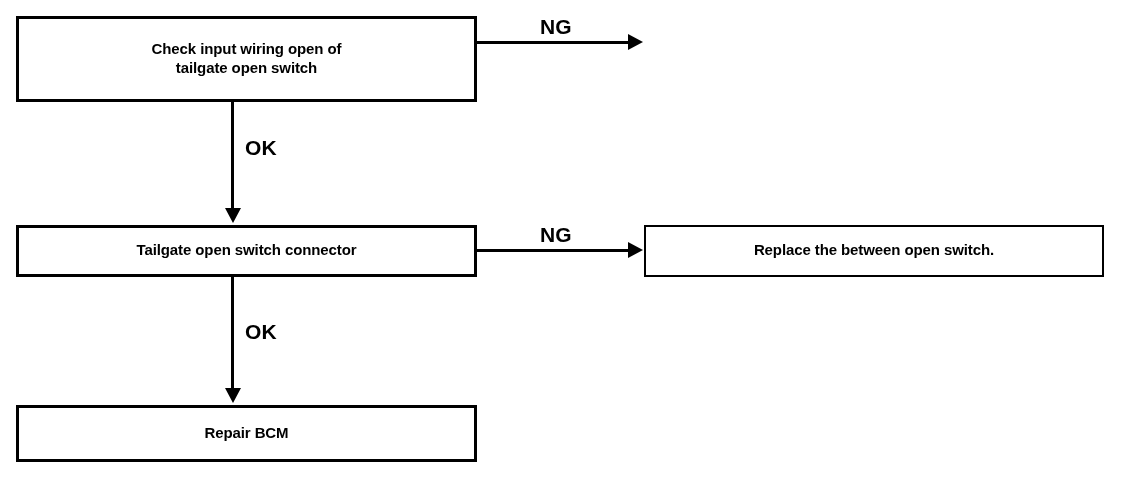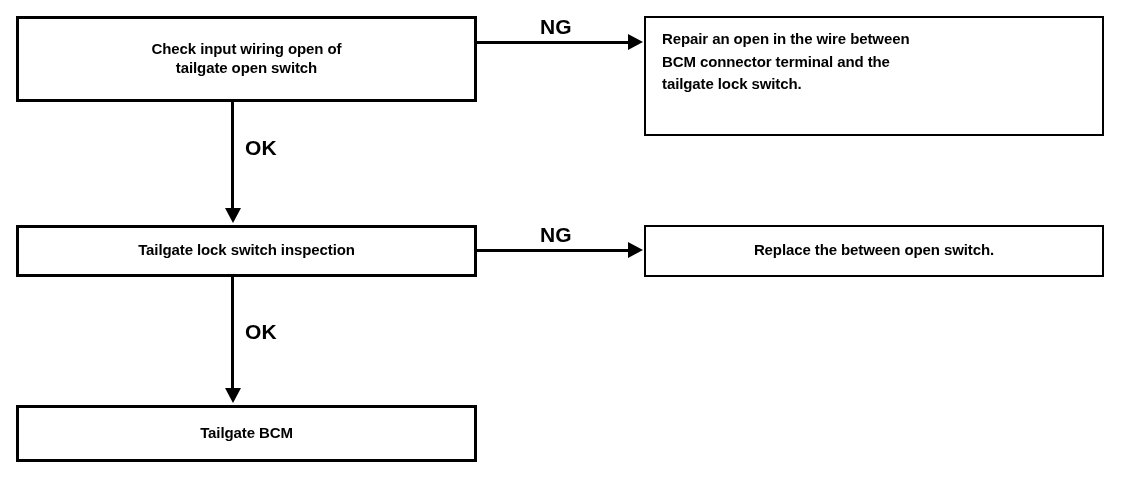--- a/index.html
+++ b/index.html
@@ -93,43 +93,38 @@
 
   <div class="node mid-text" style="left:16px; top:16px; width:461px; height:86px;">
     <span class="node-text">Check input wiring open of
 tailgate open switch</span>
   </div>
 
   <div class="h-line" style="left:477px; top:41px; width:153px;"></div>
   <div class="arrow-right" style="left:628px; top:34px;"></div>
   <span class="edge-label" style="left:540px; top:15px;">NG</span>
 
-  <div class="node thin left-text" style="left:644px; top:16px; width:460px; height:120px;">
-    <span class="node-text">Repair an open in the wire between
-BCM connector terminal and the
-tailgate lock switch.</span>
-  </div>
 
   <div class="v-line" style="left:231px; top:102px; width:3px; height:108px;"></div>
   <div class="arrow-down" style="left:225px; top:208px;"></div>
   <span class="edge-label" style="left:245px; top:136px;">OK</span>
 
   <div class="node mid-text" style="left:16px; top:225px; width:461px; height:52px;">
-    <span class="node-text">Tailgate lock switch inspection</span>
+    <span class="node-text">Tailgate open switch connector</span>
   </div>
 
   <div class="h-line" style="left:477px; top:249px; width:153px;"></div>
   <div class="arrow-right" style="left:628px; top:242px;"></div>
   <span class="edge-label" style="left:540px; top:223px;">NG</span>
 
   <div class="node thin mid-text" style="left:644px; top:225px; width:460px; height:52px;">
     <span class="node-text">Replace the between open switch.</span>
   </div>
 
   <div class="v-line" style="left:231px; top:277px; width:3px; height:112px;"></div>
   <div class="arrow-down" style="left:225px; top:388px;"></div>
   <span class="edge-label" style="left:245px; top:320px;">OK</span>
 
   <div class="node mid-text" style="left:16px; top:405px; width:461px; height:57px;">
-    <span class="node-text">Tailgate BCM</span>
+    <span class="node-text">Repair BCM</span>
   </div>
 
 </div>
 
 </body></html>

